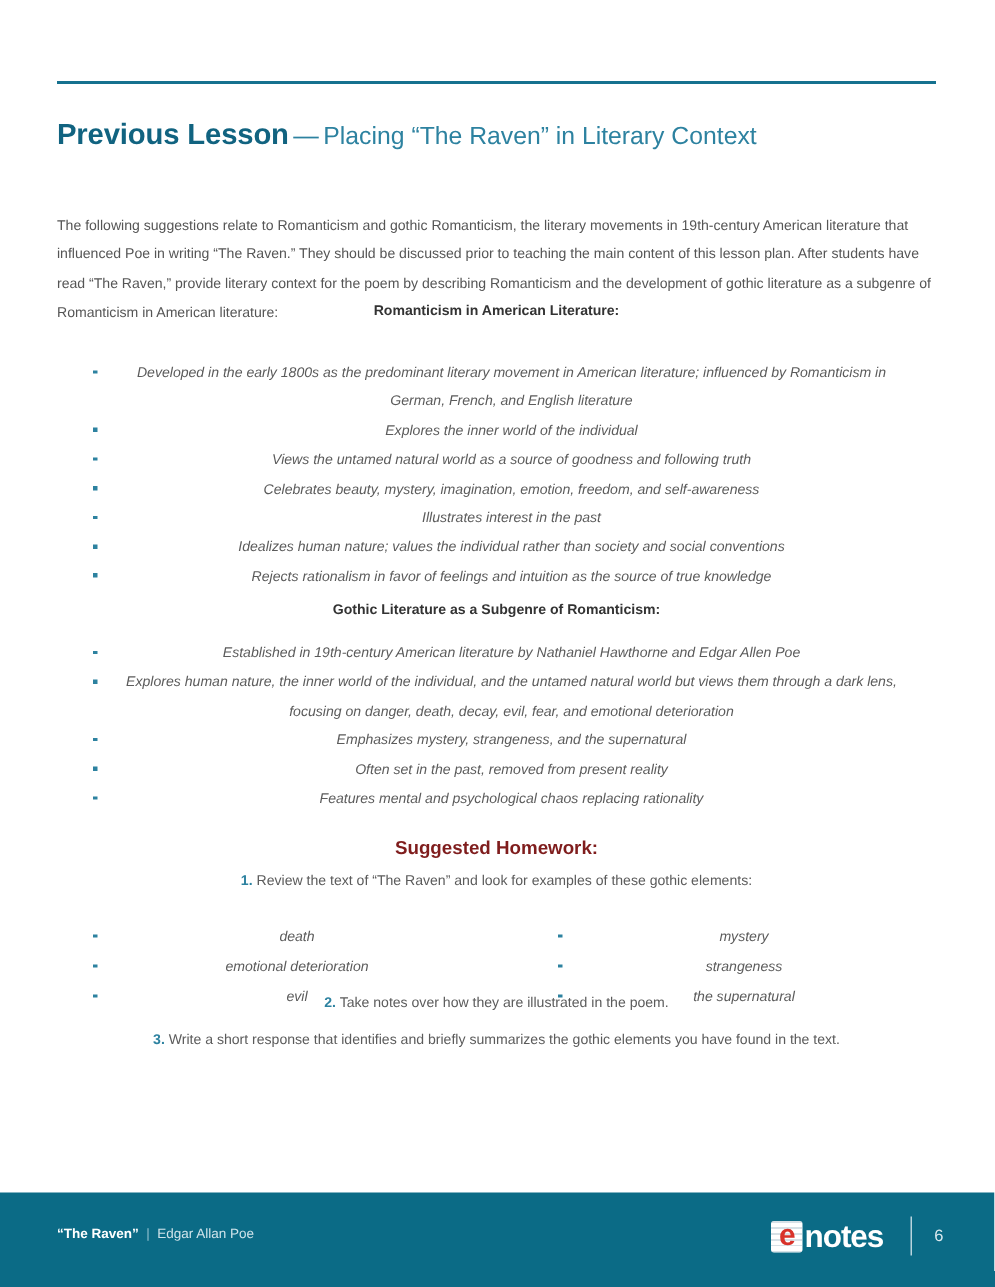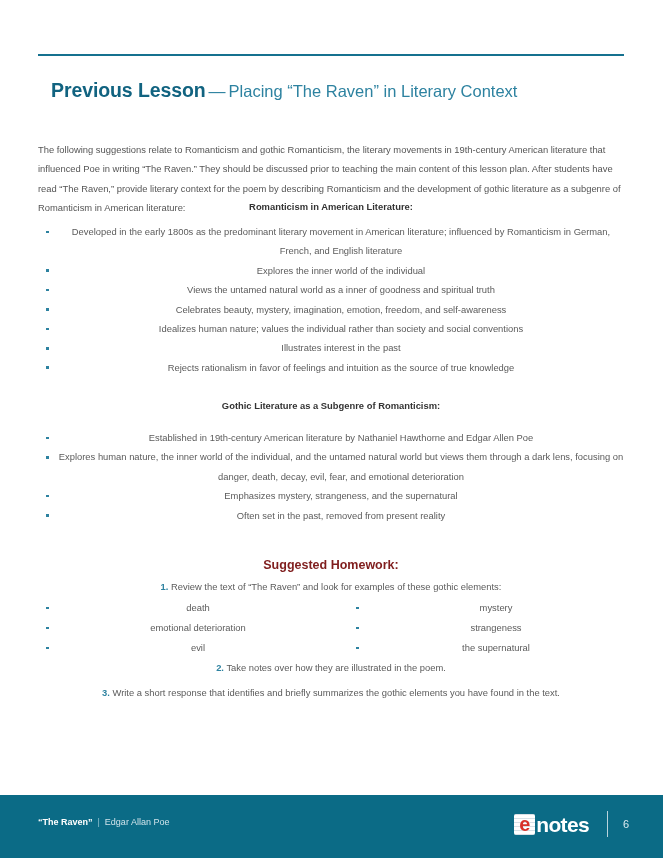--- a/index.html
+++ b/index.html
@@ -33,21 +33,20 @@
     background: #15718f;
   }
 
   .page-title {
     position: absolute;
     left: 38px;
     top: 81px;
     width: 586px;
     white-space: nowrap;
     line-height: 1;
-    margin-left: 13px;
   }
   .title-main {
     font-size: 19.5px;
     font-weight: bold;
     color: #116380;
     letter-spacing: -0.1px;
   }
   .title-dash {
     font-size: 17px;
     color: #2d82a0;
@@ -74,22 +73,23 @@
 
   .section-heading {
     font-size: 9.4px;
     font-weight: bold;
     color: #333333;
     margin: 0;
   }
 
   .bullet-list {
     list-style: none;
-    margin: 0;
+    margin: 16px;
     padding: 0;
+    font-style: italic;
   }
   .bullet-list li {
     position: relative;
     padding-left: 20px;
     font-size: 9.4px;
     line-height: 19.4px;
     color: #5b5b5b;
   }
   .bullet-list li::before {
     content: "";
@@ -236,38 +236,39 @@
   <div class="intro">The following suggestions relate to Romanticism and gothic Romanticism, the literary movements in 19th-century American literature that influenced Poe in writing “The Raven.” They should be discussed prior to teaching the main content of this lesson plan. After students have read “The Raven,” provide literary context for the poem by describing Romanticism and the development of gothic literature as a subgenre of Romanticism in American literature:</div>
 
   <div class="blk" style="top:201px;">
     <div class="section-heading">Romanticism in American Literature:</div>
   </div>
 
   <div class="blk" style="top:222px;">
     <ul class="bullet-list">
       <li>Developed in the early 1800s as the predominant literary movement in American literature; influenced by Romanticism in German, French, and English literature</li>
       <li>Explores the inner world of the individual</li>
-      <li>Views the untamed natural world as a inner of goodness and spiritual truth</li>
+      <li>Views the untamed natural world as a source of goodness and following truth</li>
       <li>Celebrates beauty, mystery, imagination, emotion, freedom, and self-awareness</li>
+      <li>Illustrates interest in the past</li>
       <li>Idealizes human nature; values the individual rather than society and social conventions</li>
-      <li>Illustrates interest in the past</li>
       <li>Rejects rationalism in favor of feelings and intuition as the source of true knowledge</li>
     </ul>
   </div>
 
   <div class="blk" style="top:400px;">
     <div class="section-heading">Gothic Literature as a Subgenre of Romanticism:</div>
   </div>
 
-  <div class="blk" style="top:428px;">
+  <div class="blk" style="top:409px;">
     <ul class="bullet-list">
       <li>Established in 19th-century American literature by Nathaniel Hawthorne and Edgar Allen Poe</li>
       <li>Explores human nature, the inner world of the individual, and the untamed natural world but views them through a dark lens, focusing on danger, death, decay, evil, fear, and emotional deterioration</li>
       <li>Emphasizes mystery, strangeness, and the supernatural</li>
       <li>Often set in the past, removed from present reality</li>
+      <li>Features mental and psychological chaos replacing rationality</li>
     </ul>
   </div>
 
   <div class="blk" style="top:558px;">
     <div class="hw-heading">Suggested Homework:</div>
   </div>
 
   <div class="blk" style="top:577px;">
     <div class="numbered">
       <span class="num">1.</span>

